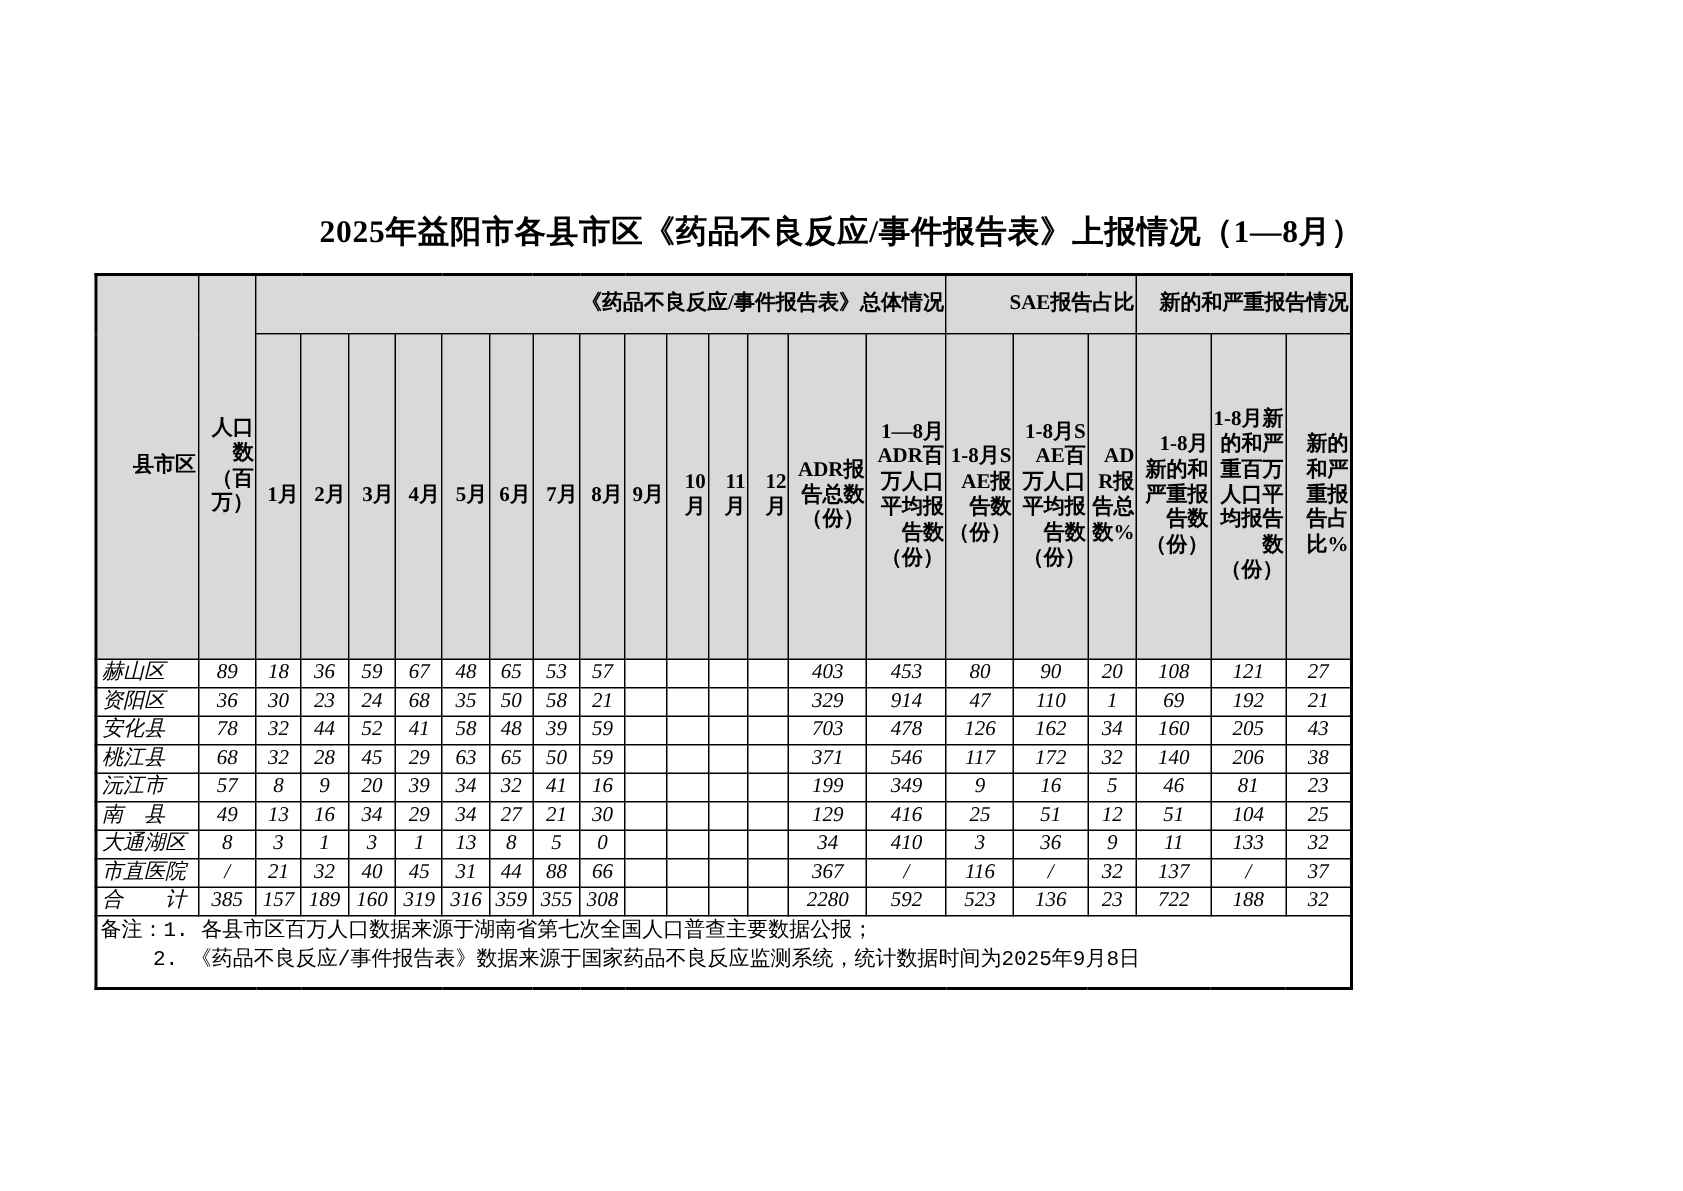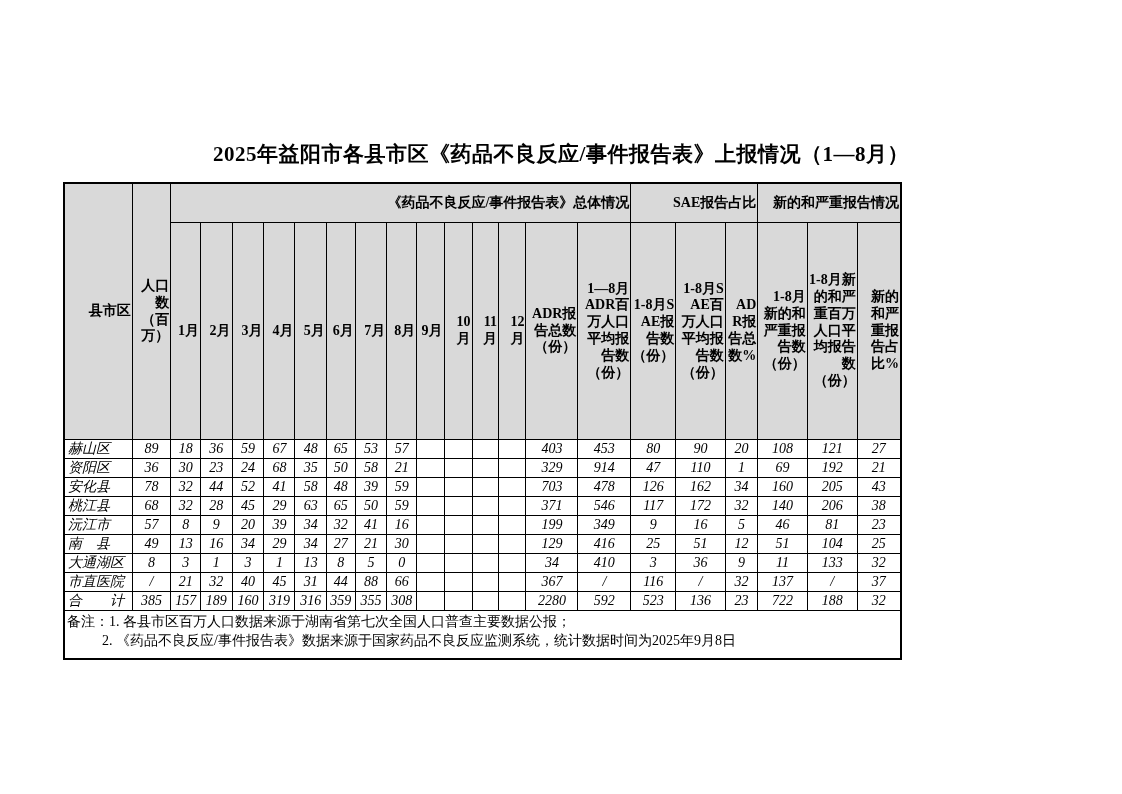--- a/index.html
+++ b/index.html
@@ -28,21 +28,21 @@
   tr.group-row th{height:38px;}
   tr.cols-row th{height:216px;}
   .report td{
     font-size:14px;text-align:center;padding:0;line-height:18px;
     white-space:nowrap;background:#ffffff;
   }
   tr.data-row{height:19px;font-style:italic;}
   td.row-label{text-align:left;padding-left:3px;}
   td.notes-cell{
     height:46px;text-align:left;vertical-align:top;
-    line-height:19px;white-space:normal;padding-top:1px;
+    line-height:19px;white-space:normal;padding-top:1px;font-family:Liberation Mono, monospace;
   }
   .note-line-1{padding-left:2px;}
   .note-line-2{padding-left:37px;}
 </style>
 </head>
 <body>
 
 <div class="page">
 
   <div class="title">2025年益阳市各县市区《药品不良反应/事件报告表》上报情况（1—8月）</div>

